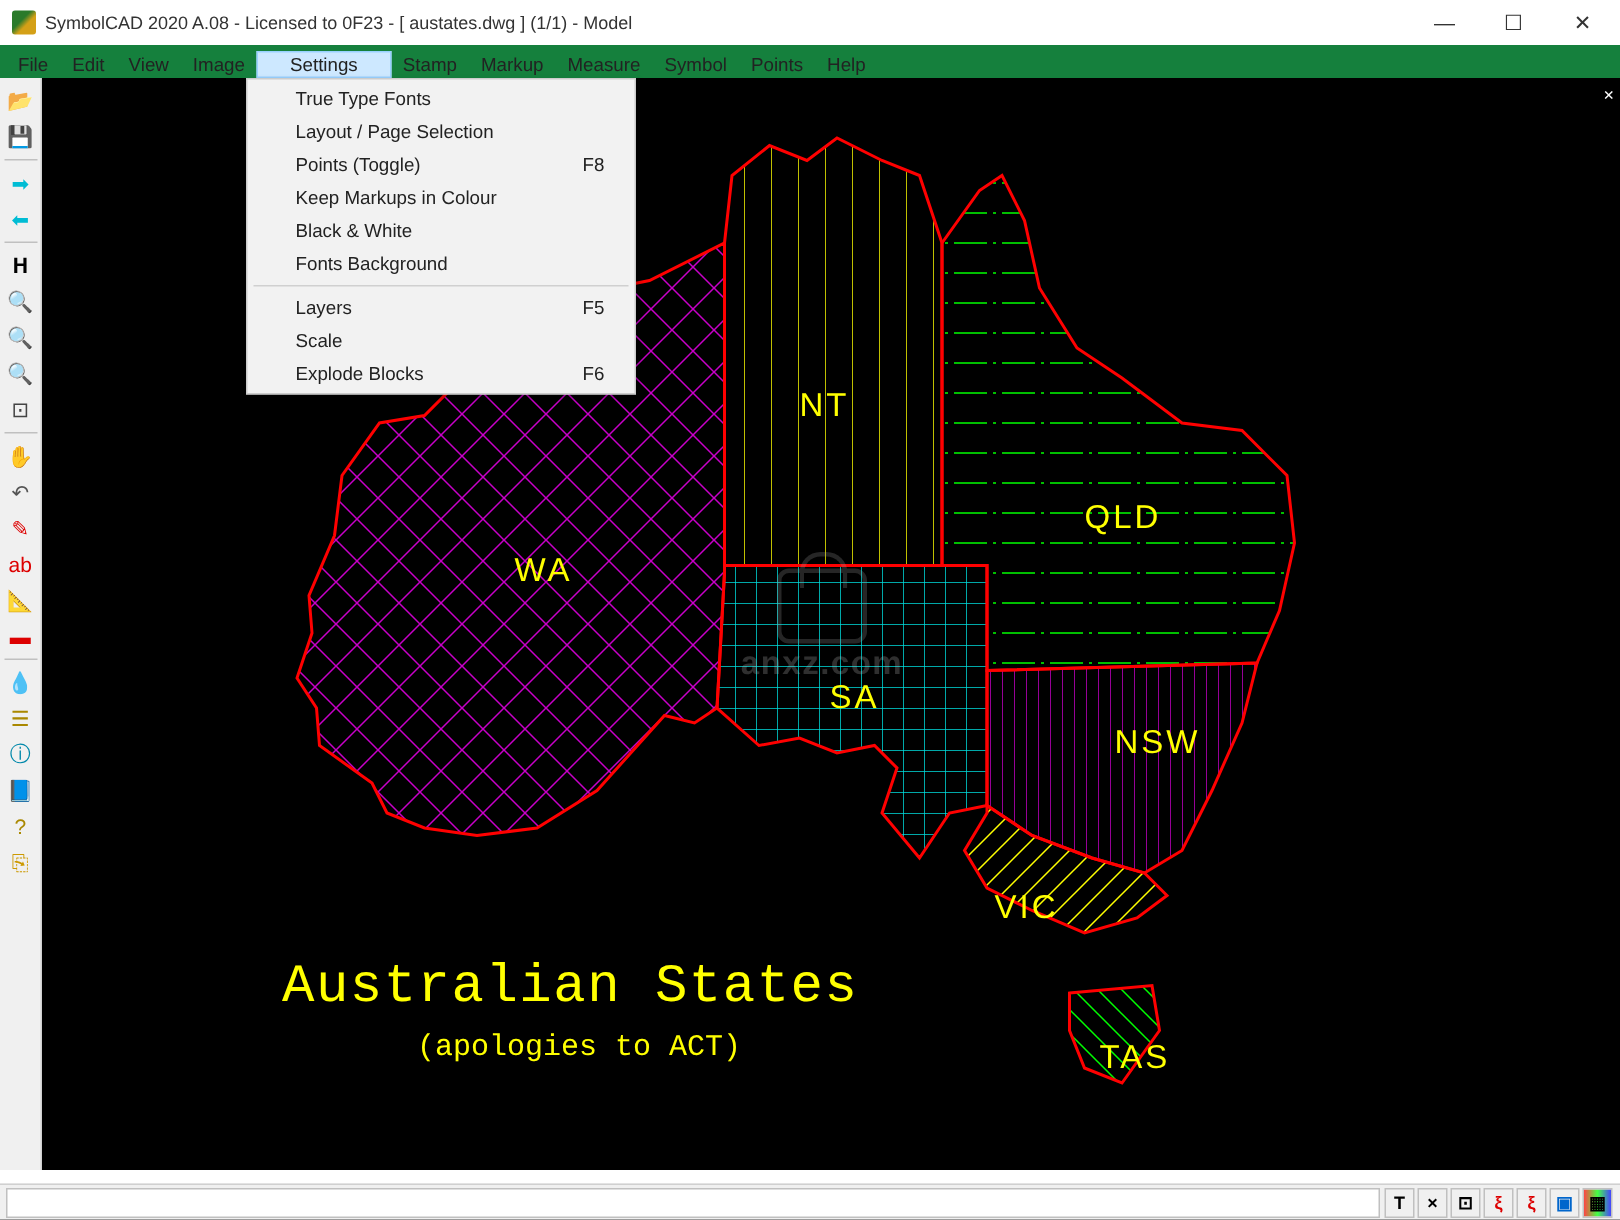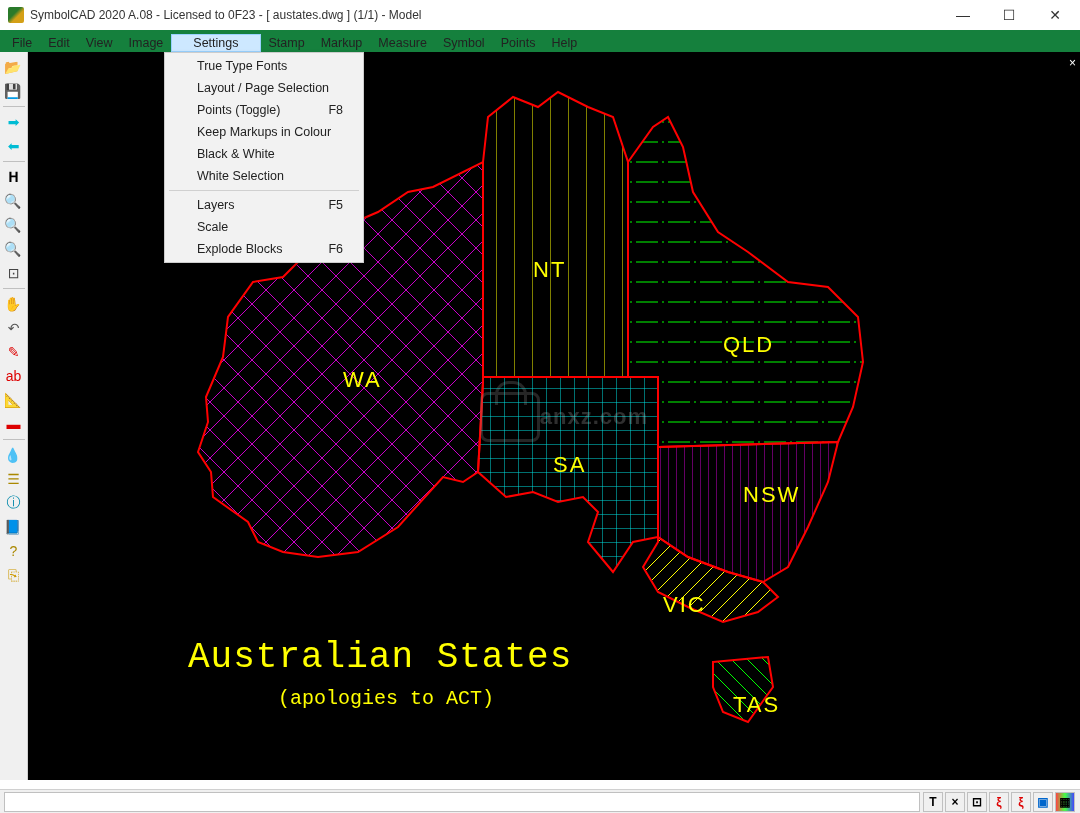--- a/index.html
+++ b/index.html
@@ -10,21 +10,21 @@
 .titlebar .appicon { width:16px; height:16px; margin:0 6px; background:linear-gradient(135deg,#2a7a2a 40%,#d4a017 60%); border-radius:2px;}
 .titlebar .title { flex:1; color:#333; font-size:12px; }
 .titlebar .winbtn { width:46px; height:30px; display:flex; align-items:center; justify-content:center; color:#333; font-size:14px; }
 
 
 .menubar { height:22px; background:#15803d; display:flex; align-items:flex-end; padding:0 4px; }
 .menubar .menuitem { padding:2px 8px; color:#222; font-size:12.5px; cursor:default;}
 .menubar .menuitem.active { background:#cde8ff; border:1px solid #99d1ff; padding:1px 21px;}
 
 
-.dropdown { position:absolute; left:164px; top:52px; width:200px; background:#f2f2f2; border:1px solid #ccc; box-shadow:2px 2px 4px rgba(0,0,0,0.25); z-index:10; padding:2px;}
+.dropdown { position:absolute; left:164px; top:52px; width:260px; background:#f2f2f2; border:1px solid #ccc; box-shadow:2px 2px 4px rgba(0,0,0,0.25); z-index:10; padding:2px;}
 .dropdown .dditem { height:22px; display:flex; align-items:center; padding:0 10px 0 30px; color:#222; font-size:12.5px; position:relative; }
 .dropdown .ddsep { height:1px; background:#d0d0d0; margin:3px 2px; }
 .dropdown .ddshort { position:absolute; right:18px; }
 
 
 .lefttool { position:absolute; left:0; top:52px; width:28px; background:#f0f0f0; border-right:1px solid #d0d0d0; display:flex; flex-direction:column; align-items:center; padding-top:4px; gap:2px; height:728px;}
 .lefttool .tbtn { width:22px; height:22px; display:flex; align-items:center; justify-content:center; font-size:14px; border:1px solid transparent; }
 .lefttool .tsep { width:22px; height:1px; background:#c0c0c0; margin:2px 0;}
 
 
@@ -67,21 +67,21 @@
     <div class="menuitem">Points</div>
     <div class="menuitem">Help</div>
   </div>
 
 <div class="dropdown" id="dropdown">
     <div class="dditem">True Type Fonts</div>
     <div class="dditem">Layout / Page Selection</div>
     <div class="dditem">Points (Toggle)<span class="ddshort">F8</span></div>
     <div class="dditem">Keep Markups in Colour</div>
     <div class="dditem">Black &amp; White</div>
-    <div class="dditem">White Selection</div>
+    <div class="dditem">Fonts Background</div>
     <div class="ddsep"></div>
     <div class="dditem">Layers<span class="ddshort">F5</span></div>
     <div class="dditem">Scale</div>
     <div class="dditem">Explode Blocks<span class="ddshort">F6</span></div>
   </div>
 
 <div class="lefttool" id="lefttool">
     <div class="tbtn" style="color: rgb(212, 160, 23);">📂</div>
     <div class="tbtn" style="color: rgb(26, 74, 160);">💾</div>
     <div class="tsep"></div>
@@ -149,21 +149,21 @@
 
     <path d="M455 325 L630 325 L630 485 L605 490 L585 520 L560 490 L570 460 L555 445 L530 450 L505 440 L478 445 L450 420 L455 330 Z" fill="url(#sa-hatch)" stroke="#ff0000" stroke-width="2"></path>
 
     <path d="M630 395 L810 390 L800 430 L780 475 L760 515 L735 530 L700 520 L660 505 L630 485 Z" fill="url(#nsw-hatch)" stroke="#ff0000" stroke-width="2"></path>
 
     <path d="M630 485 L660 505 L700 520 L735 530 L750 545 L730 560 L695 570 L660 555 L630 540 L615 515 L630 490 Z" fill="url(#vic-hatch)" stroke="#ff0000" stroke-width="2"></path>
 
     <path d="M685 610 L740 605 L745 635 L720 670 L695 660 L685 635 Z" fill="url(#tas-hatch)" stroke="#ff0000" stroke-width="2"></path>
   </svg>
 
-  <div style="position:absolute; left:420px; top:320px; width:200px; height:90px; opacity:0.25; display:flex; align-items:center; justify-content:flex-end; color:#bbb;">
+  <div style="position:absolute; left:420px; top:320px; width:200px; height:90px; opacity:0.25; display:flex; flex-direction:column; align-items:center; justify-content:center; color:#bbb;">
     <div style="width:60px;height:50px;border:3px solid #999;border-radius:8px;position:relative;">
       <div style="position:absolute;top:-14px;left:12px;width:32px;height:24px;border:3px solid #999;border-bottom:none;border-radius:14px 14px 0 0;"></div>
     </div>
     <div style="font-size:22px;letter-spacing:1px;font-weight:bold;">anxz.com</div>
   </div>
 
   <div id="statelabels">
       <div class="statelabel" style="left: 315px; top: 315px;">WA</div>
       <div class="statelabel" style="left: 505px; top: 205px;">NT</div>
       <div class="statelabel" style="left: 695px; top: 280px;">QLD</div>

